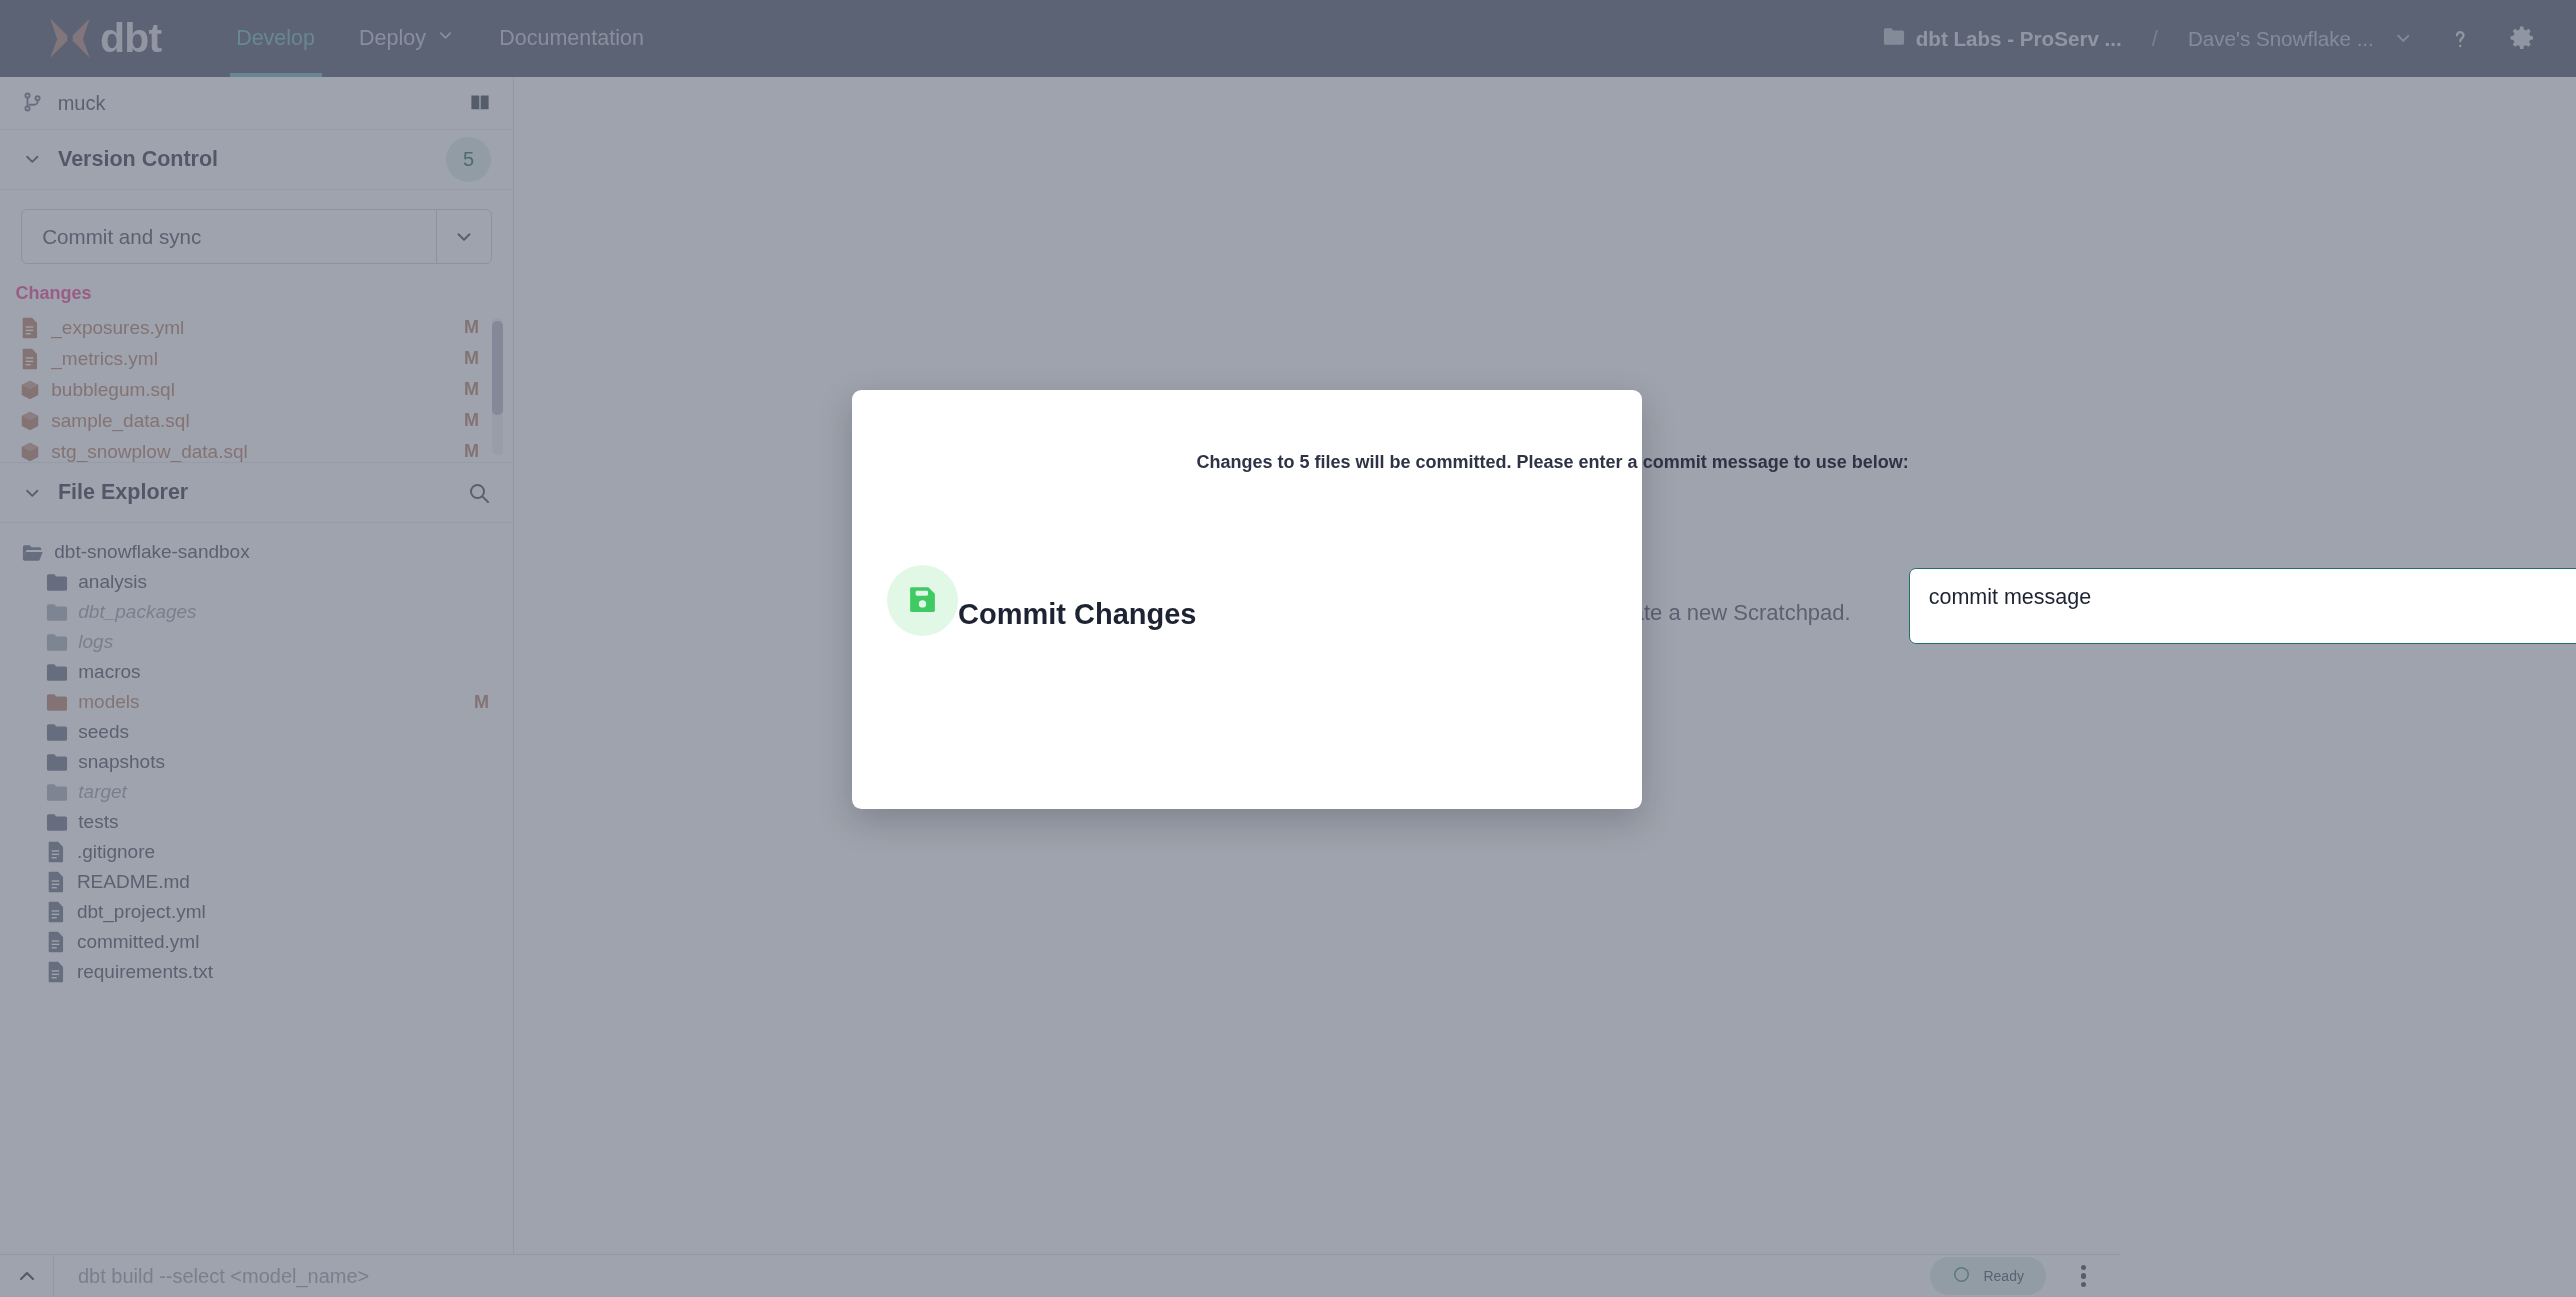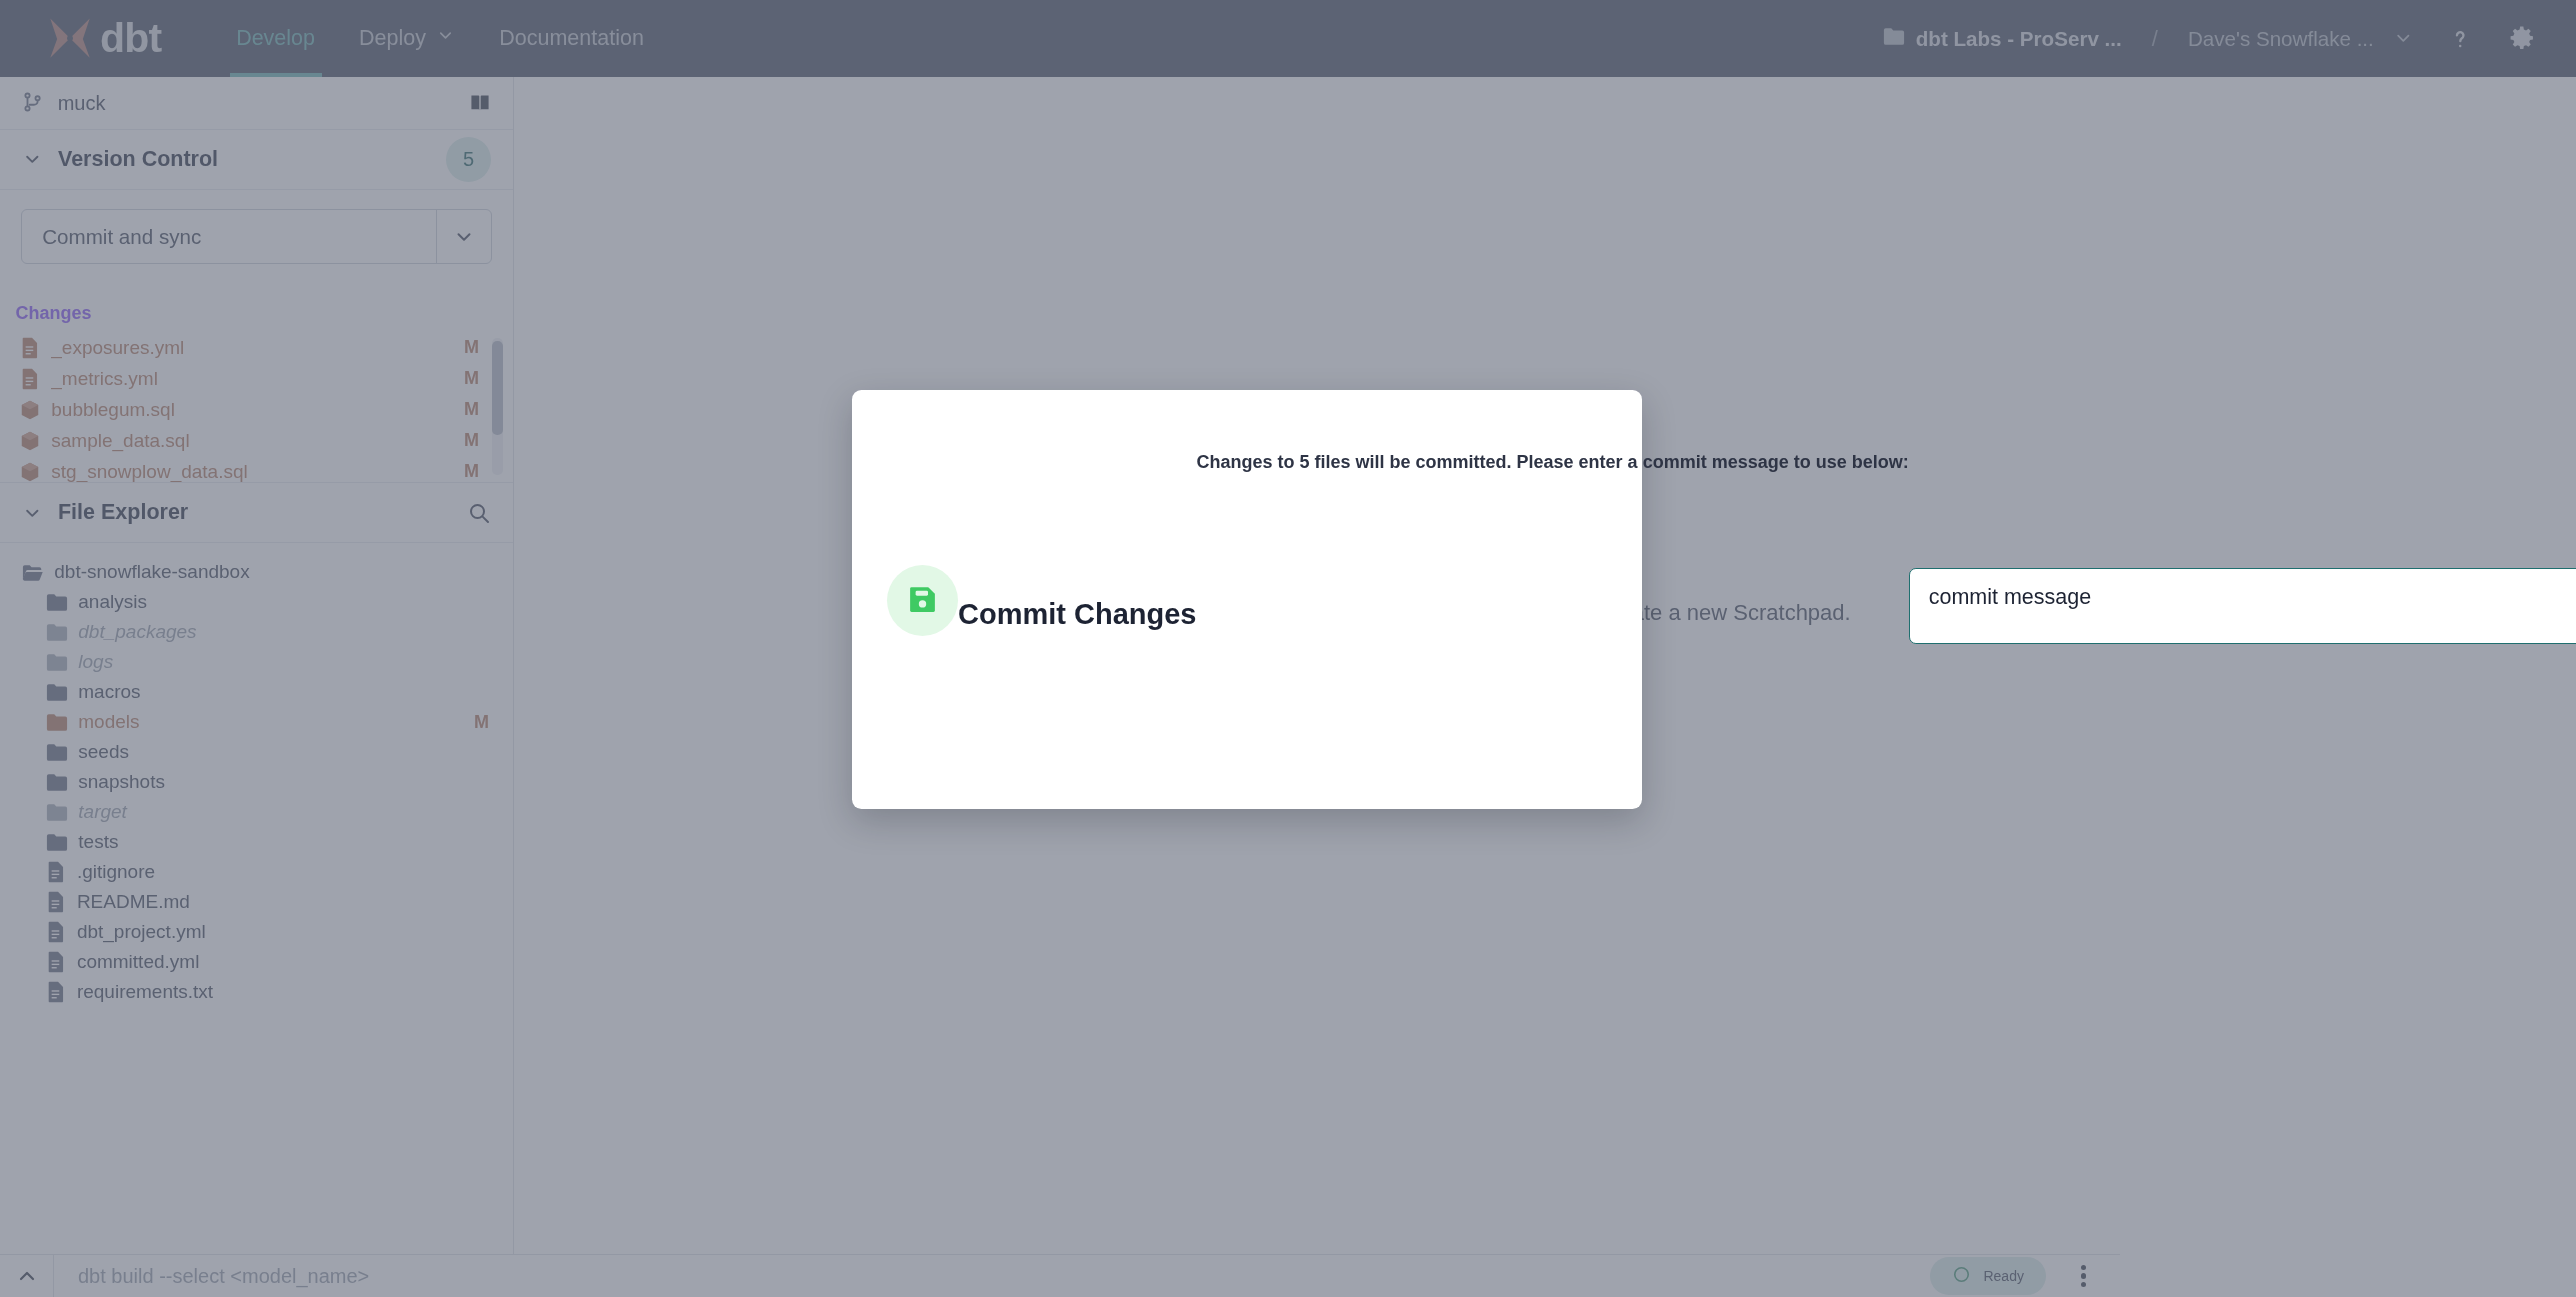--- a/index.html
+++ b/index.html
@@ -80,22 +80,22 @@
     height:55px; border:0.9px solid #ccd2da; border-radius:6px;
     display:flex; align-items:center; cursor:pointer; background:#fff;
   }
   .commit-sync-label { flex:1; font-size:20.6px; color:#4a5163; padding-left:20.6px; }
   .commit-sync-caret {
     width:55px; height:100%; display:flex; align-items:center;
     justify-content:center; border-left:0.9px solid #ccd2da; color:#474e5f;
   }
 
   .changes-label {
-    font-size:18px; font-weight:700; color:#8b5cf6;
-    padding:6.9px 22px 8.6px 15.4px; flex:none;margin-top:20px;
+    font-size:18px; font-weight:700; color:#ec4899;
+    padding:6.9px 22px 8.6px 15.4px; flex:none;
   }
   .changes-list {
     position:relative; height:150px; overflow:hidden; flex:none;
     padding-left:15.4px;
   }
   .chg-row {
     height:31px; display:flex; align-items:center; padding-right:34px;
   }
   .chg-icon { width:29px; display:flex; justify-content:center; color:#b5816a; }
   .chg-name { font-size:19px; color:#b5816a; margin-left:6.9px; white-space:nowrap; }

